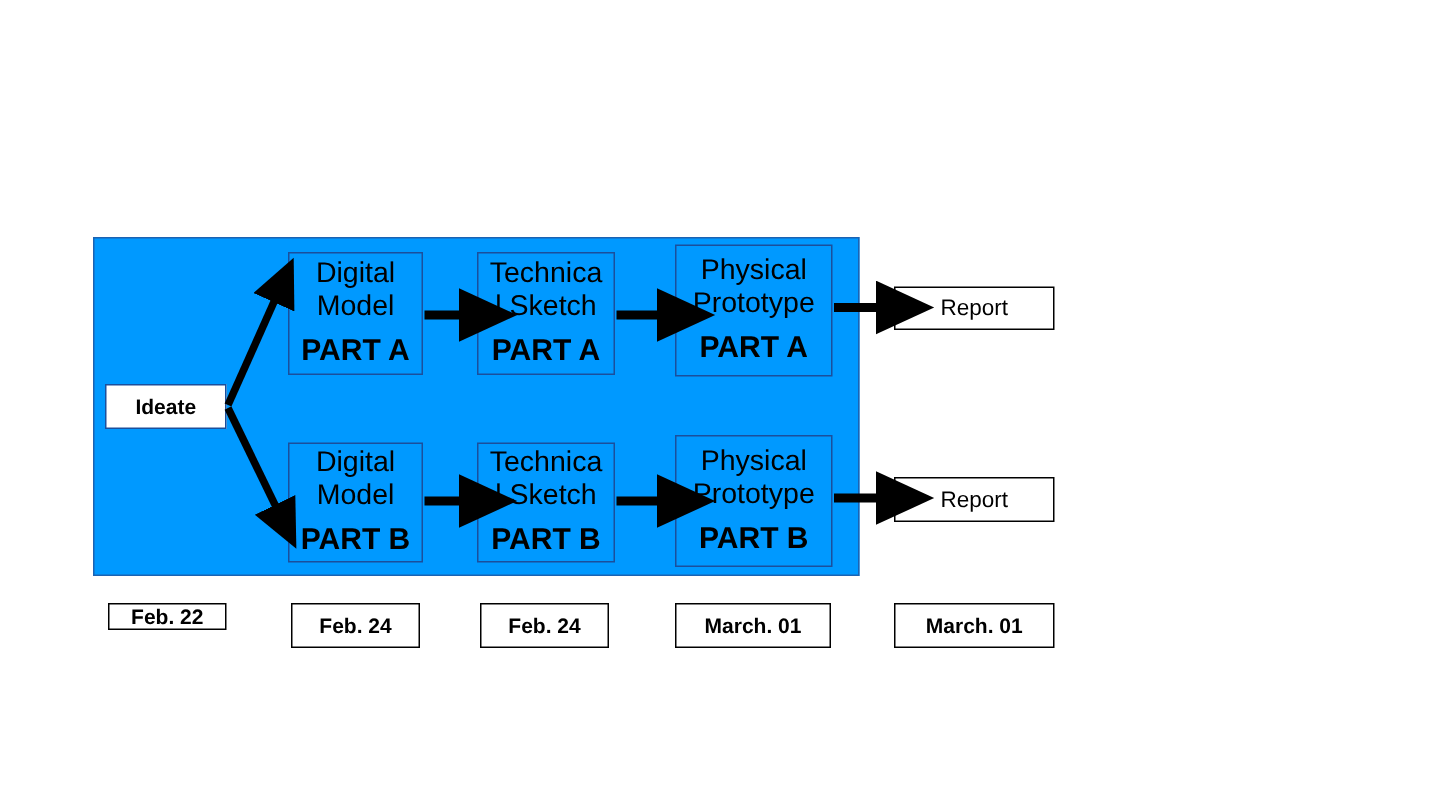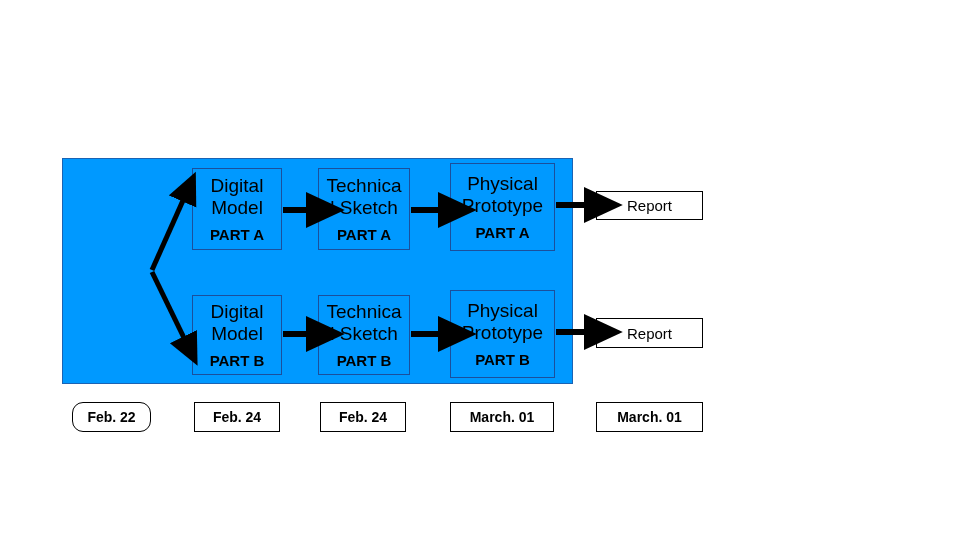--- a/index.html
+++ b/index.html
@@ -47,21 +47,21 @@
     color: #000000;
     text-align: center;
     line-height: 1.18;
   }
   .pbox .l1, .pbox .l2 {
     font-size: 19px;
     font-weight: normal;
     white-space: nowrap;
   }
   .pbox .part {
-    font-size: 15px;
+    font-size: 20px;
     font-weight: bold;
     margin-top: 6px;
     white-space: nowrap;
   }
 
   
   .wbox {
     position: absolute;
     background: #ffffff;
     box-sizing: border-box;
@@ -122,30 +122,33 @@
     <span class="l2">l Sketch</span>
     <span class="part">PART B</span>
   </div>
 
   <div class="pbox" style="left:450px; top:290px; width:105px; height:88px;">
     <span class="l1">Physical</span>
     <span class="l2">Prototype</span>
     <span class="part">PART B</span>
   </div>
 
+  <div class="wbox blue-border" style="left:70px; top:256px; width:81px; height:30px;">
+    <span class="ideate-label">Ideate</span>
+  </div>
 
   <div class="wbox black-border" style="left:596px; top:191px; width:107px; height:29px;">
     <span class="report-label">Report</span>
   </div>
 
   <div class="wbox black-border" style="left:596px; top:318px; width:107px; height:30px;">
     <span class="report-label">Report</span>
   </div>
 
-  <div class="wbox black-border" style="left:72px; top:402px; width:79px; height:30px;border-radius:11px;">
+  <div class="wbox black-border" style="left:72px; top:402px; width:79px; height:18px;">
     <span class="date-label">Feb. 22</span>
   </div>
 
   <div class="wbox black-border" style="left:194px; top:402px; width:86px; height:30px;">
     <span class="date-label">Feb. 24</span>
   </div>
 
   <div class="wbox black-border" style="left:320px; top:402px; width:86px; height:30px;">
     <span class="date-label">Feb. 24</span>
   </div>

